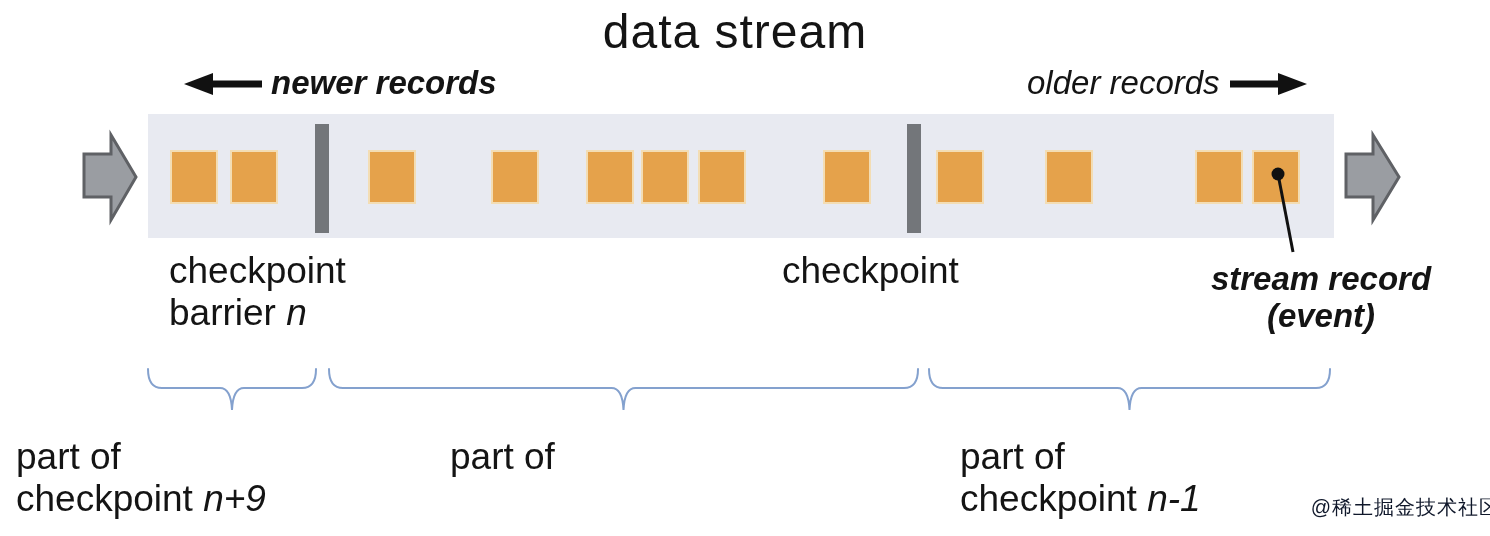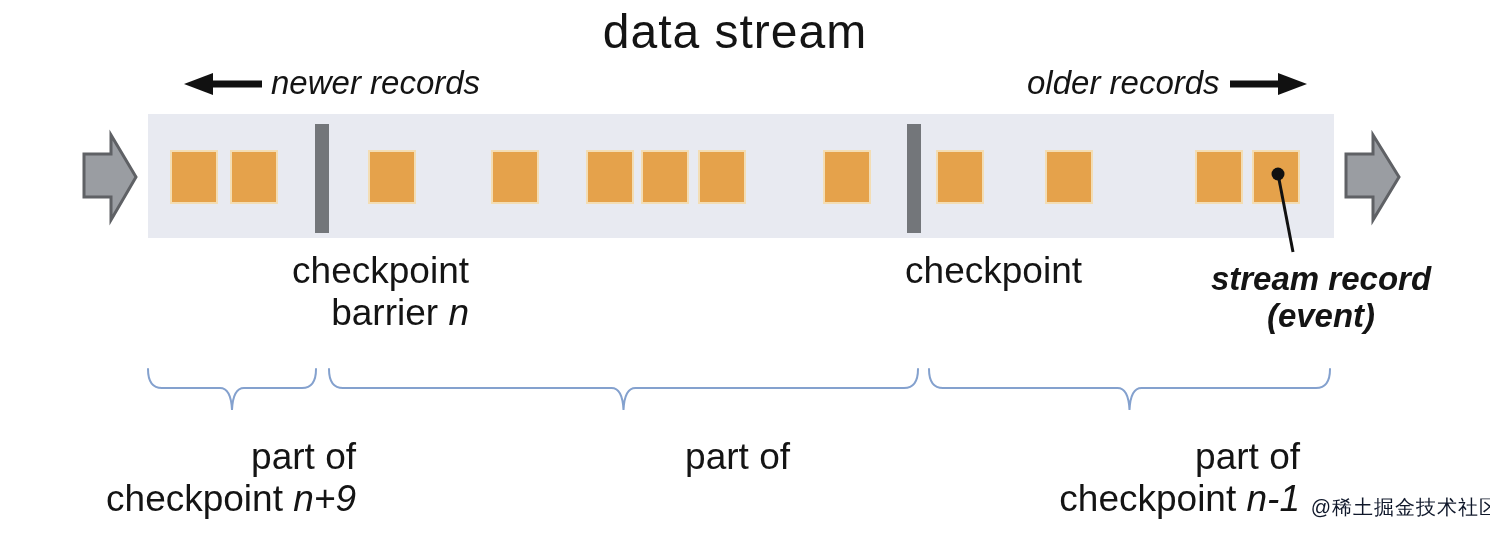--- a/index.html
+++ b/index.html
@@ -8,35 +8,35 @@
     font-family:"Liberation Sans", sans-serif;color:#141414;padding-left:20px;
   }
   .abs{position:absolute;}
   #title{
     left:435px;top:4px;width:600px;text-align:center;
     font-size:48px;font-weight:500;letter-spacing:1px;
   }
   .flow-label{
     top:64px;font-size:33px;font-style:italic;font-weight:500;white-space:nowrap;
   }
-  #newer-label{left:271px;}
+  #newer-label{left:271px;font-weight:bold;}
   #older-label{left:1003px;margin-left:24px;}
   #band{
     left:148px;top:114px;width:1186px;height:124px;background:#e8eaf1;
   }
   .record{
     position:absolute;width:44px;height:50px;top:152px;background:#e5a24b;
     box-shadow:0 0 0 2px #f3ddb4;
   }
   .barrier{
     position:absolute;width:14px;height:109px;top:124px;background:#73767a;
   }
   #shape-layer{left:0;top:0;width:1490px;height:536px;pointer-events:none;}
   .center-label{
-    text-align:right;font-size:37px;line-height:42px;white-space:nowrap;
+    text-align:left;font-size:37px;line-height:42px;white-space:nowrap;
   }
   #barrier-n-label{left:169px;top:250px;width:300px;}
   #barrier-n1-label{left:782px;top:250px;width:300px;}
   #stream-record-label{
     left:1171px;top:260px;width:300px;text-align:center;
     font-size:33px;line-height:37px;font-style:italic;font-weight:700;
   }
   .part-label{top:436px;width:340px;}
   #part-n-plus-1{left:16px;}
   #part-n{left:450px;}

